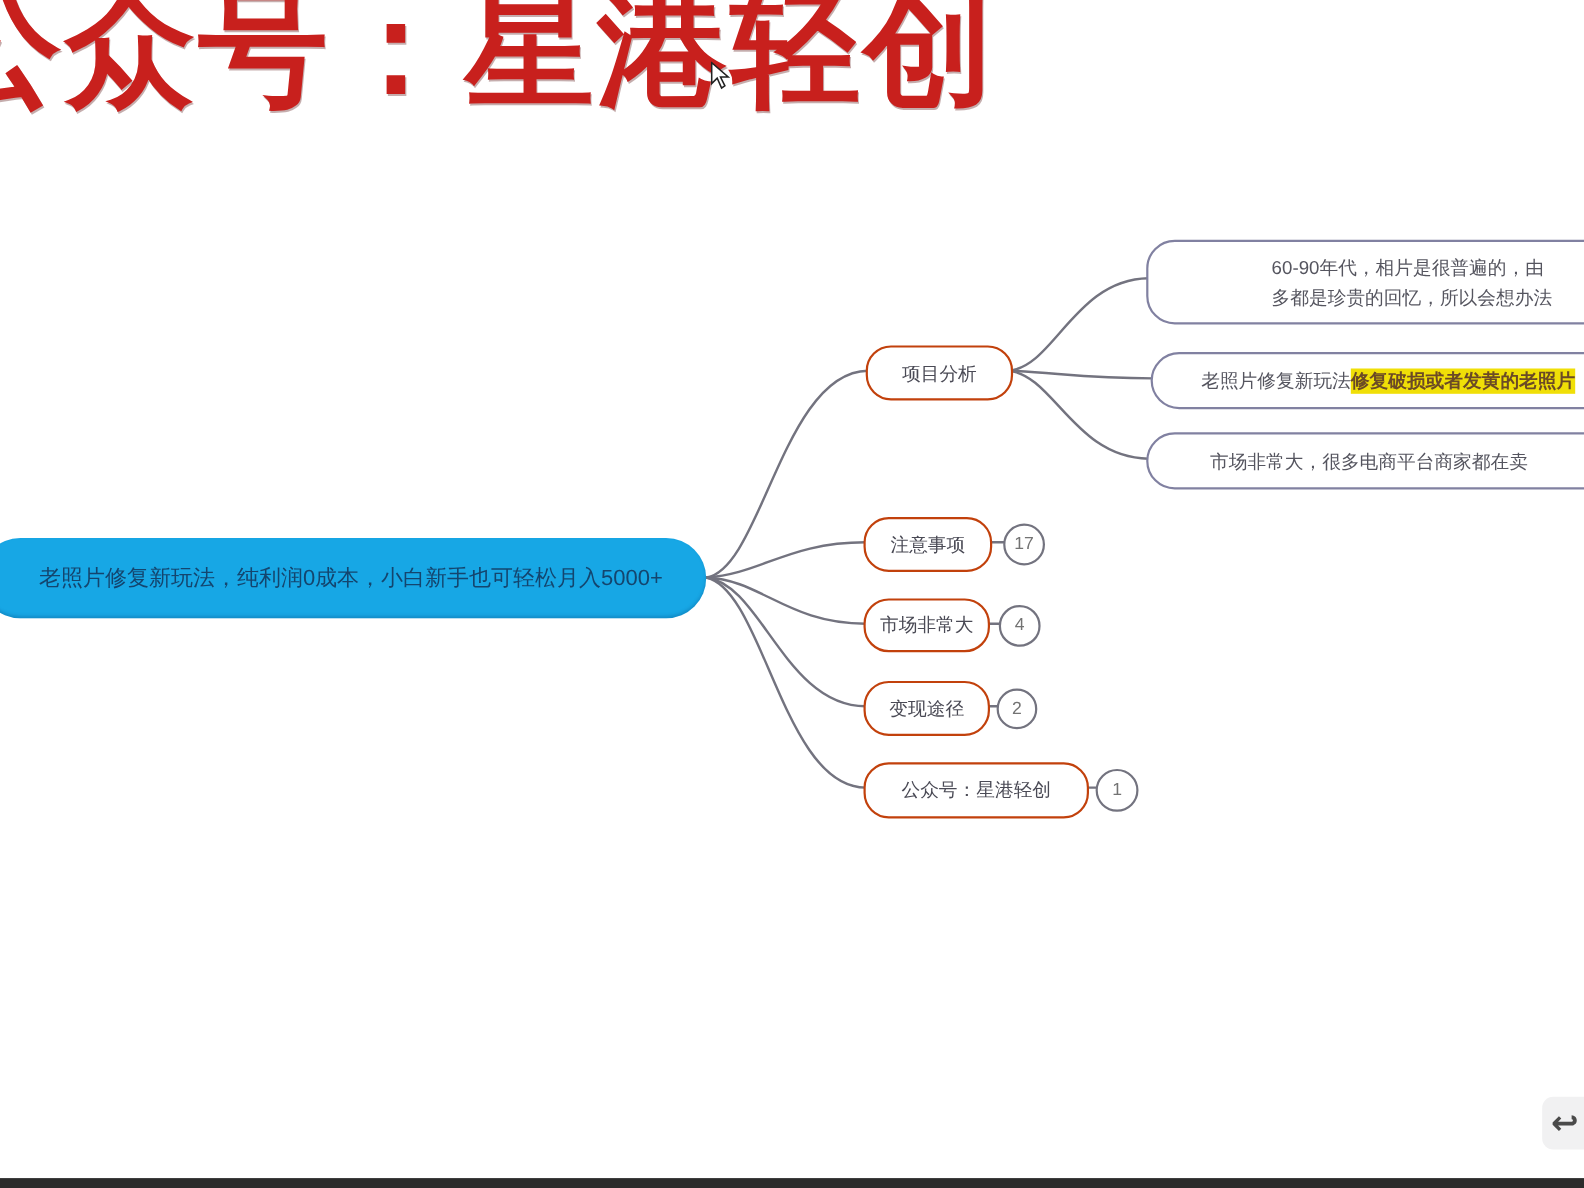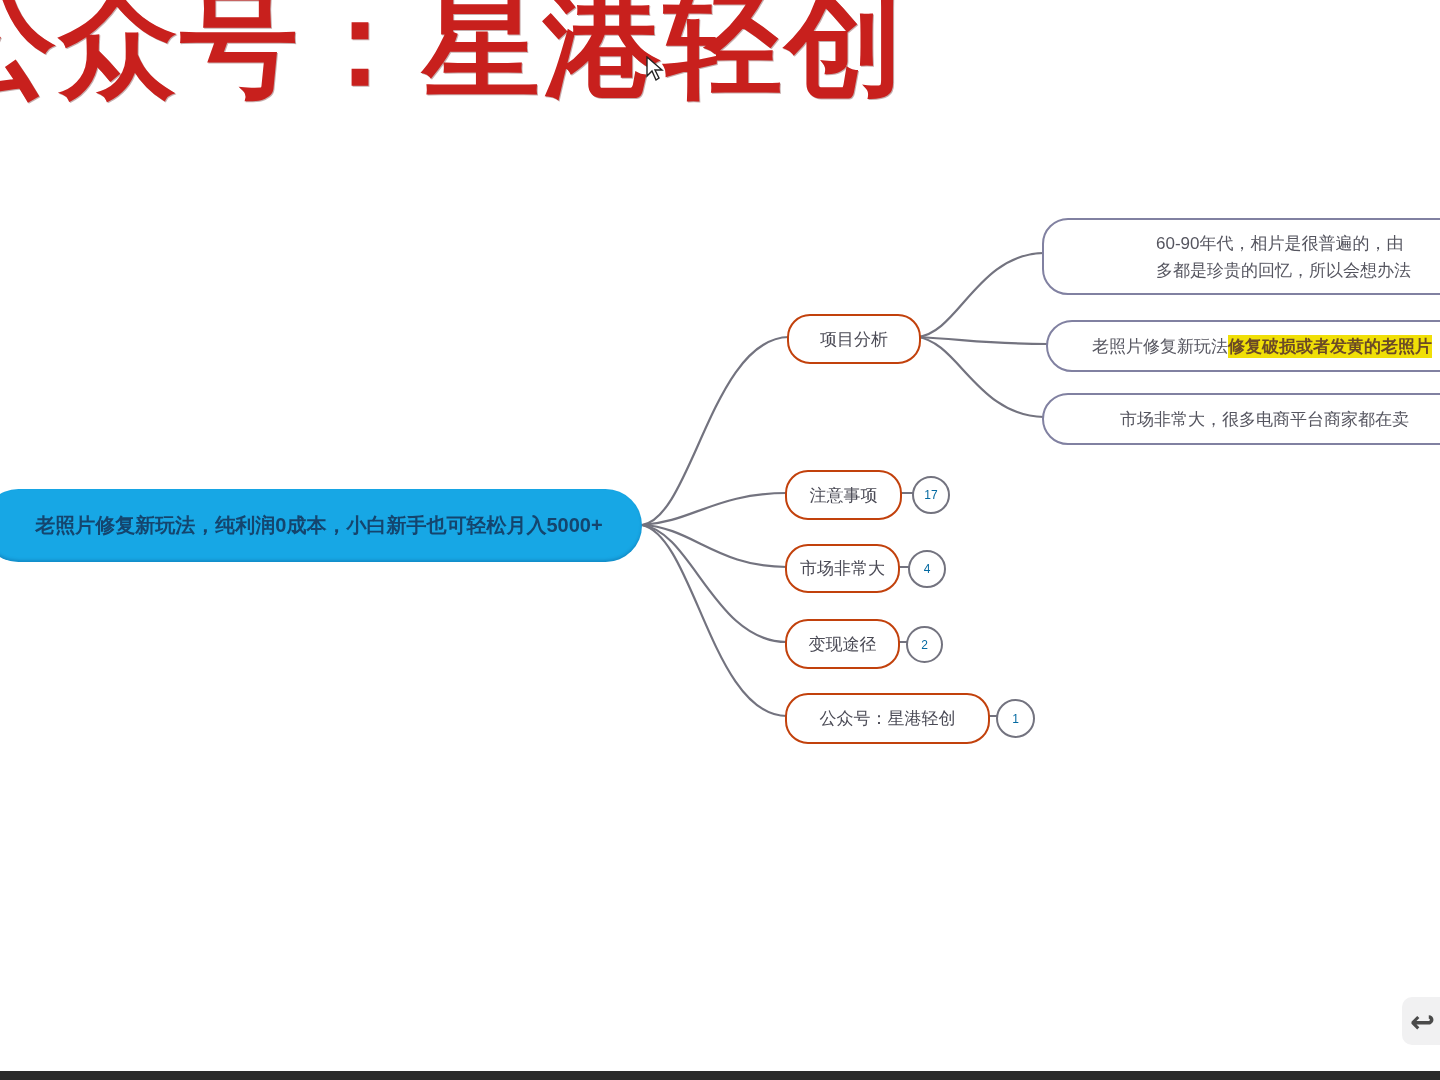--- a/index.html
+++ b/index.html
@@ -19,36 +19,36 @@
   
   svg.links{position:absolute;left:0;top:0;z-index:1;}
   
   .root-node{
     position:absolute;left:-18px;top:489px;width:660px;height:73px;
     background:#17a7e5;border-radius:37px;z-index:2;
     display:flex;align-items:center;justify-content:center;
     box-shadow:inset 0 -2px 3px rgba(0,60,110,.25);
   }
   .root-node span{
-    color:#14456e;font-weight:bold;font-size:20px;white-space:nowrap;
+    color:#14456e;font-weight:normal;font-size:20px;white-space:nowrap;
     padding-left:14px;
   }
   
   .bnode{
     position:absolute;z-index:2;background:#ffffff;
     border:2px solid #c2410c;border-radius:23px;
     display:flex;align-items:center;justify-content:center;
     font-size:17px;color:#4a4a55;white-space:nowrap;
   }
   
   .badge{
     position:absolute;z-index:2;background:#ffffff;
     border:2px solid #73737f;border-radius:50%;
     display:flex;align-items:center;justify-content:center;
-    font-size:12px;color:#0369a1;
+    font-size:16px;color:#737373;
   }
   
   .leaf{
     position:absolute;z-index:2;background:#ffffff;
     border:2px solid #8181a1;border-radius:26px;
     font-size:17px;color:#55555f;white-space:nowrap;overflow:hidden;
   }
   .leaf .inner{padding-top:10px;line-height:27px;}
   .hl{background:#f0df07;padding:2px 0;color:#6b4a26;font-weight:bold;}
   
@@ -133,21 +133,21 @@
   </div>
 </div>
 
 <div class="leaf" style="left:1046px;top:320px;width:520px;height:48px;display:flex;align-items:center;">
   <div style="padding-left:44px;">
     <span>老照片修复新玩法</span><span class="hl">修复破损或者发黄的老照片</span>
   </div>
 </div>
 
 <div class="leaf" style="left:1042px;top:393px;width:520px;height:48px;display:flex;align-items:center;">
-  <div style="padding-left:76px;">
+  <div style="padding-left:56px;">
     <span>市场非常大，很多电商平台商家都在卖</span>
   </div>
 </div>
 
 <div class="undo-btn">
   <span>↩</span>
 </div>
 
 <div class="bottom-bar"></div>
 

